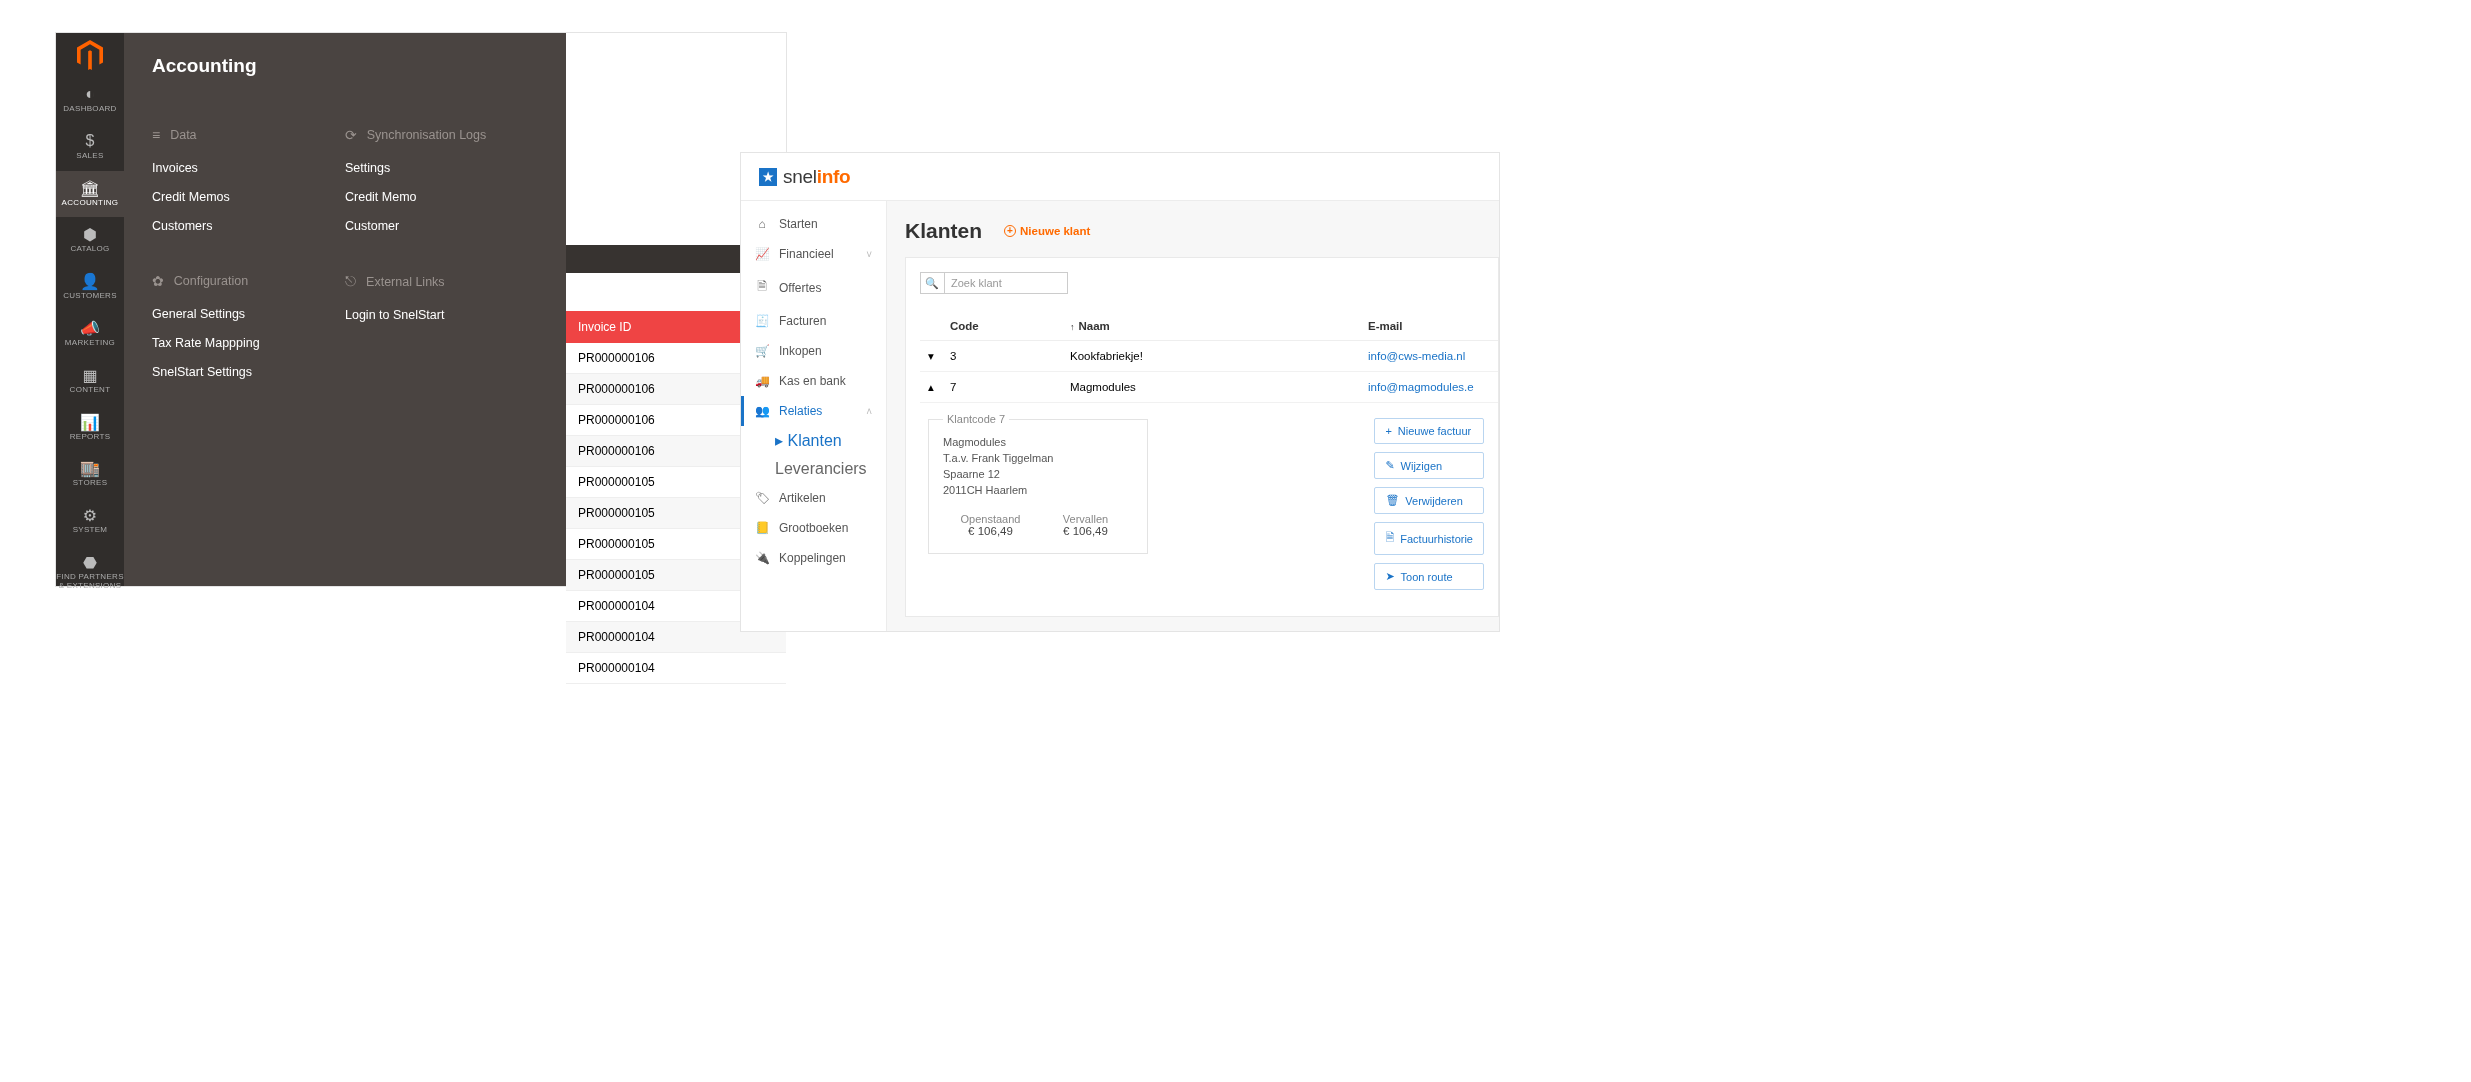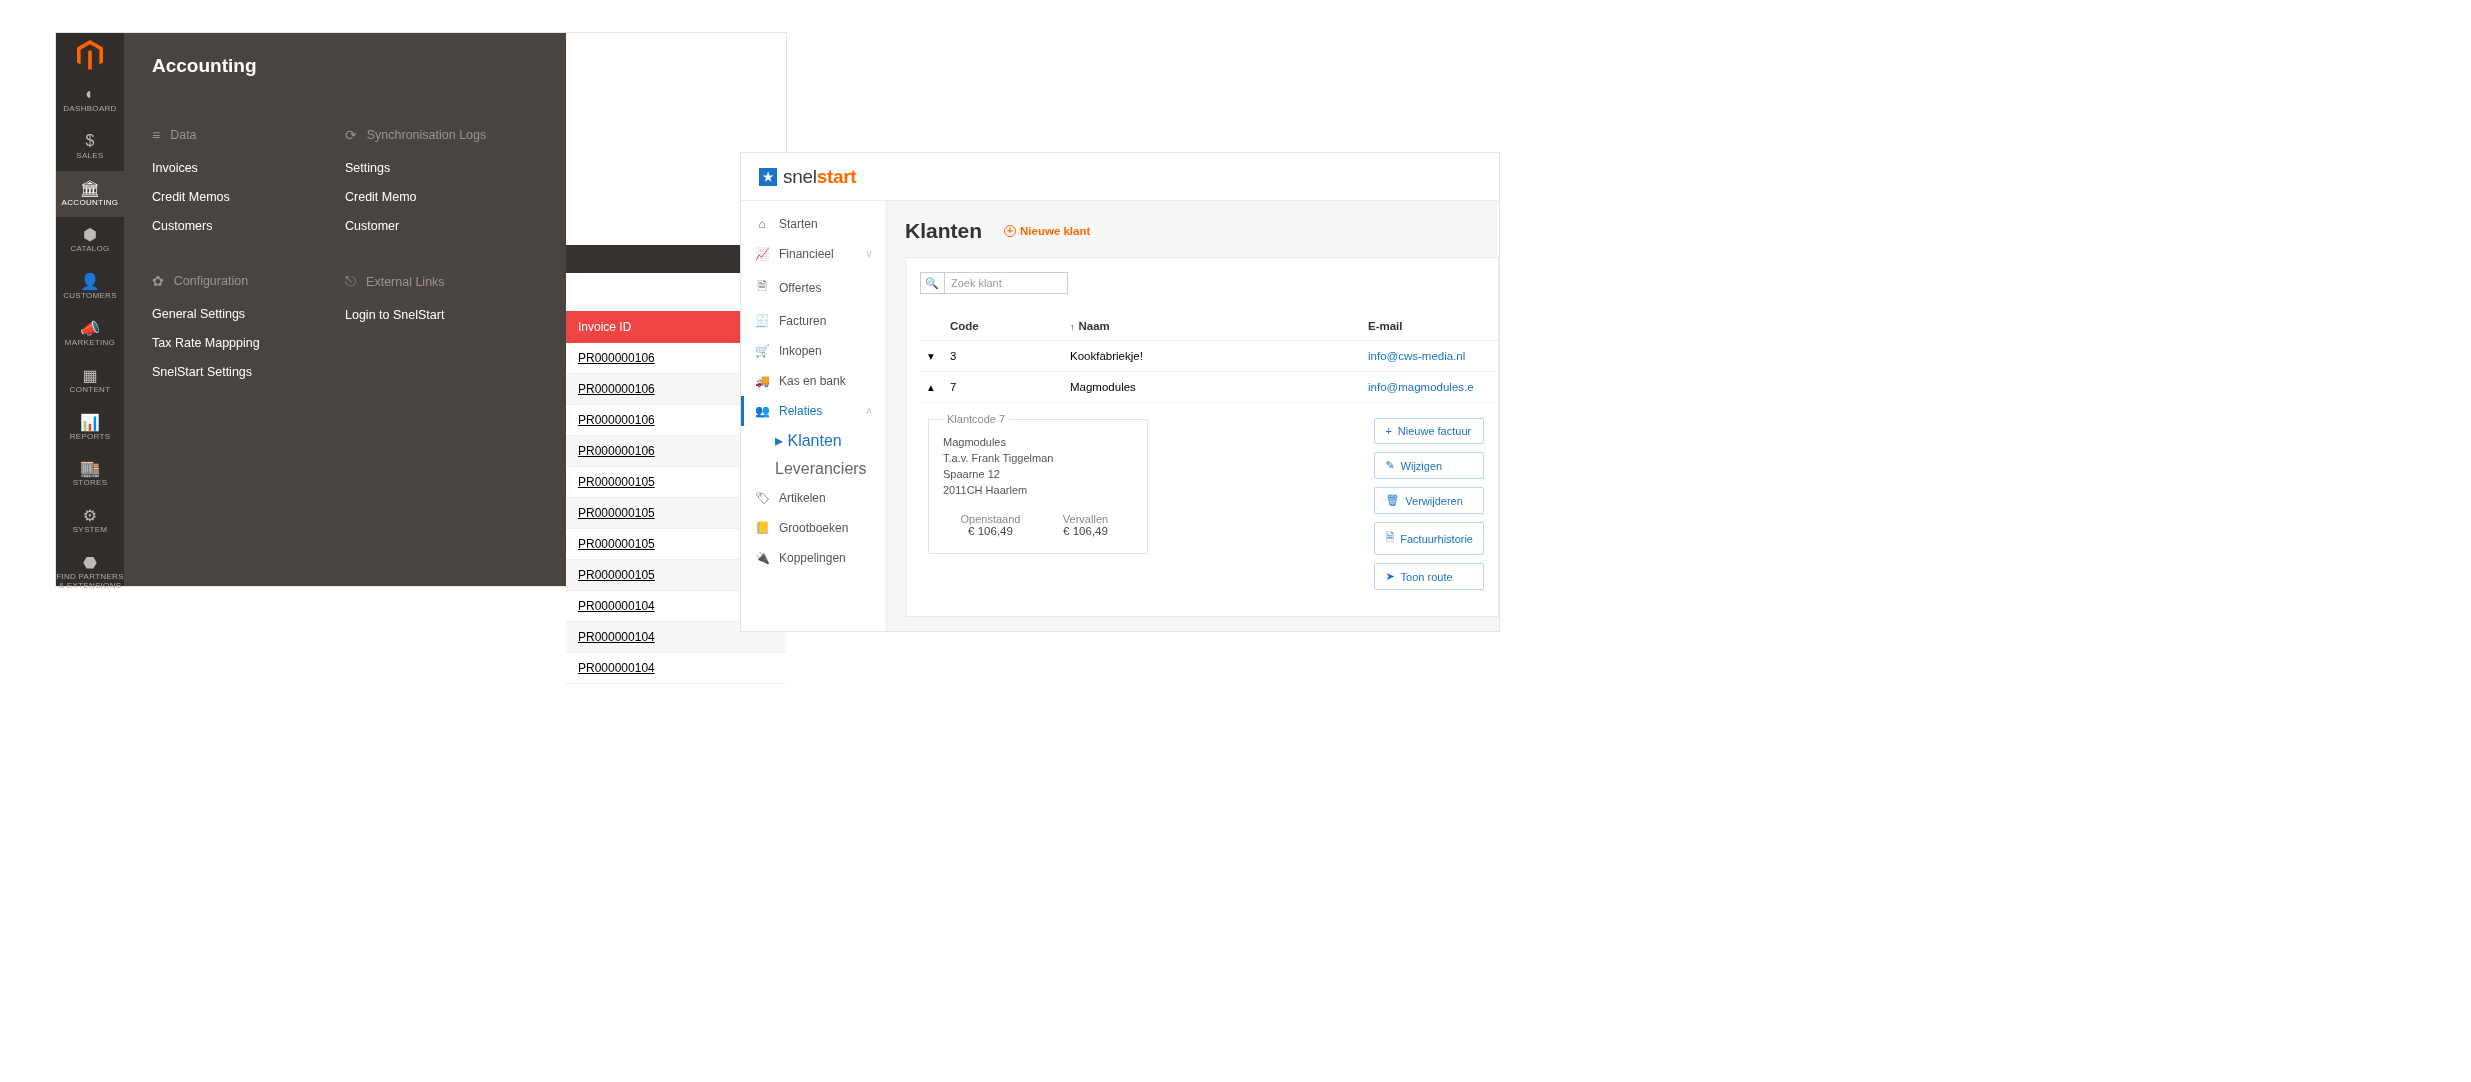--- a/index.html
+++ b/index.html
@@ -19,21 +19,21 @@
   .mag-fly { position:absolute; left:68px; top:0; bottom:0; width:442px; background:#4a4441; color:#fff; padding:22px 28px; font-size:12.5px; }
   .mag-fly h1 { font-size:19px; font-weight:600; margin-bottom:34px; }
   .mag-cols { display:flex; gap:0; }
   .mag-col { flex:1; }
   .mag-group-h { color:#9a938f; font-size:12.5px; margin:16px 0 18px; display:flex; align-items:center; gap:10px; }
   .mag-group-h .gic { font-size:14px; }
   .mag-link { display:block; color:#fff; font-size:12.5px; margin-bottom:15px; cursor:pointer; }
 
   .mag-table { position:absolute; left:510px; top:212px; width:220px; font-size:12px; }
   .mag-th { background:#ef4444; color:#fff; padding:9px 12px; font-weight:400;margin-top:38px; }
-  .mag-tr { padding:8px 12px; border-bottom:1px solid #eee;text-decoration:underline; }
+  .mag-tr { padding:8px 12px; border-bottom:1px solid #eee; }
   .mag-tr:nth-child(even){ background:#f7f7f7; }
   .mag-row-h-dark { background:#373330; height:28px; margin-bottom:0; }
 
   
   .ss-wrap { position:absolute; left:740px; top:152px; width:760px; height:480px; border:1px solid #e4e4e4; background:#fff; }
   .ss-top { height:48px; border-bottom:1px solid #ececec; display:flex; align-items:center; padding:0 18px; }
   .ss-logo { font-size:19px; font-weight:400; color:#3a3a3a; display:flex; align-items:center; gap:6px; letter-spacing:-.3px; }
   .ss-logo b { color:#ff6a00; font-weight:700; }
   .ss-logo .sq { width:18px; height:18px; background:#1a73c7; color:#fff; display:inline-flex; align-items:center; justify-content:center; font-size:12px; font-weight:700; }
 
@@ -197,21 +197,21 @@
         <div class="mag-tr">PR000000104</div>
         <div class="mag-tr">PR000000104</div>
       </div>
   </div>
 </div>
 
 <div class="ss-wrap">
   <div class="ss-top">
     <div class="ss-logo">
       <span class="sq">★</span>
-      <span><span>snel</span><b>start</b></span>
+      <span><span>snel</span><b>info</b></span>
     </div>
   </div>
 
   <div class="ss-side" id="ss-nav">
       <div class="ss-item">
         <span class="sic">⌂</span>
         <span>Starten</span>
       </div>
       <div class="ss-item">
         <span class="sic">📈</span>

